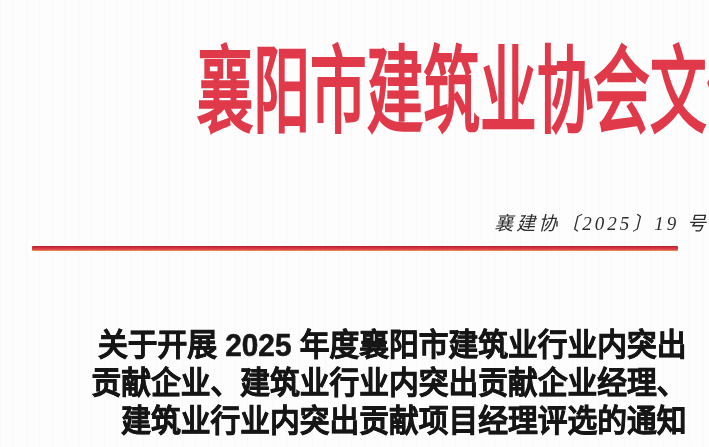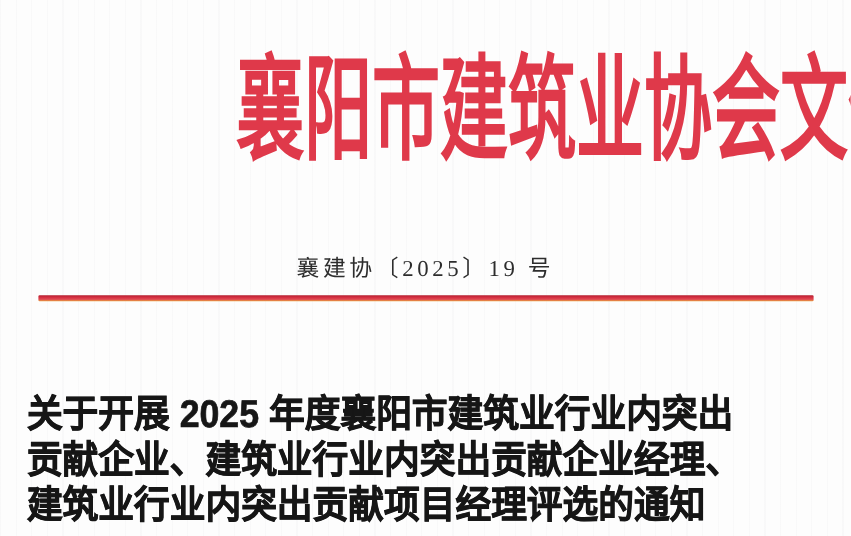--- a/index.html
+++ b/index.html
@@ -58,26 +58,27 @@
     transform: scaleX(0.59);
     transform-origin: 50% 50%;
   }
 
   
   .doc-number {
     position: absolute;
     top: 208px;
     left: 0;
     width: 100%;
-    text-align: center;
+    text-align: right;
     font-family: "Liberation Serif", "DejaVu Serif", serif;
     font-size: 19px;
     letter-spacing: 3px;
     color: var(--doc-gray);
     white-space: nowrap;
+    font-style: italic;
   }
 
   
   .red-rule {
     position: absolute;
     top: 246px;
     left: 32px;
     width: 646px;
     height: 5px;
     background: linear-gradient(
@@ -89,21 +90,21 @@
     );
     border-radius: 1px;
   }
 
   
   .subject {
     position: absolute;
     top: 326px;
     left: 0;
     width: 100%;
-    text-align: left;
+    text-align: right;
     font-family: "Liberation Sans", "DejaVu Sans", sans-serif;
     font-weight: 700;
     font-size: 32px;
     line-height: 38px;
     color: var(--ink-black);
     -webkit-text-stroke: 0.6px var(--ink-black);
   }
   .subject .squeeze {
     display: inline-block;
     transform: scaleX(0.93);

